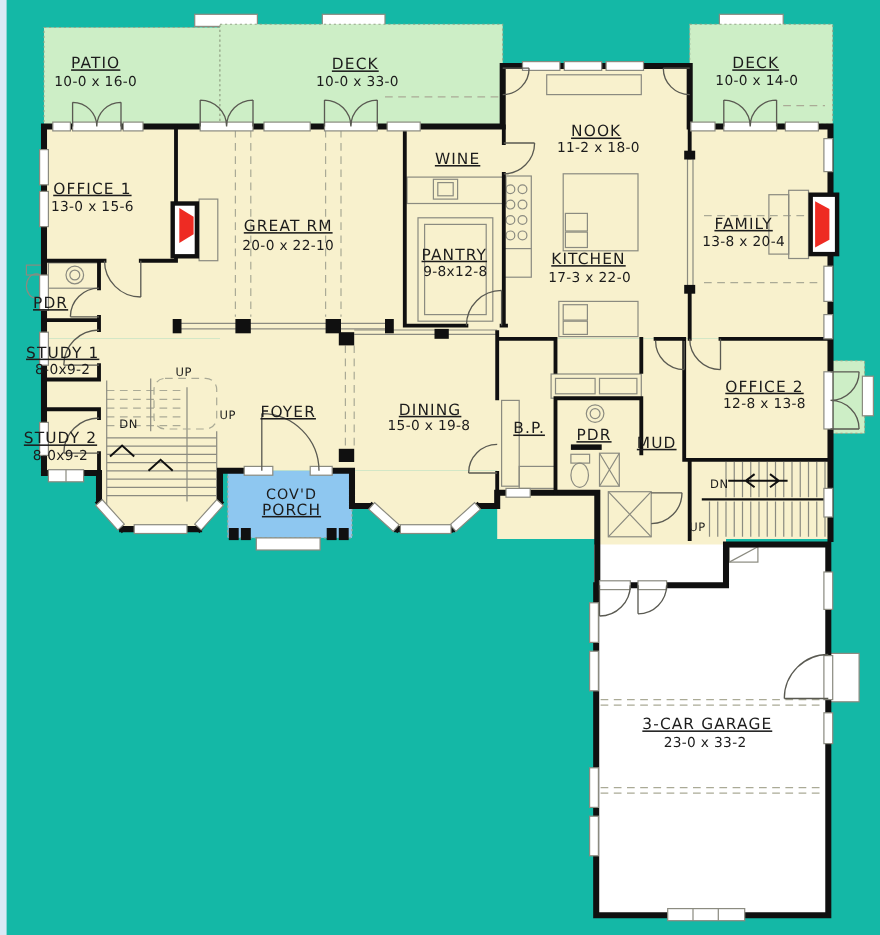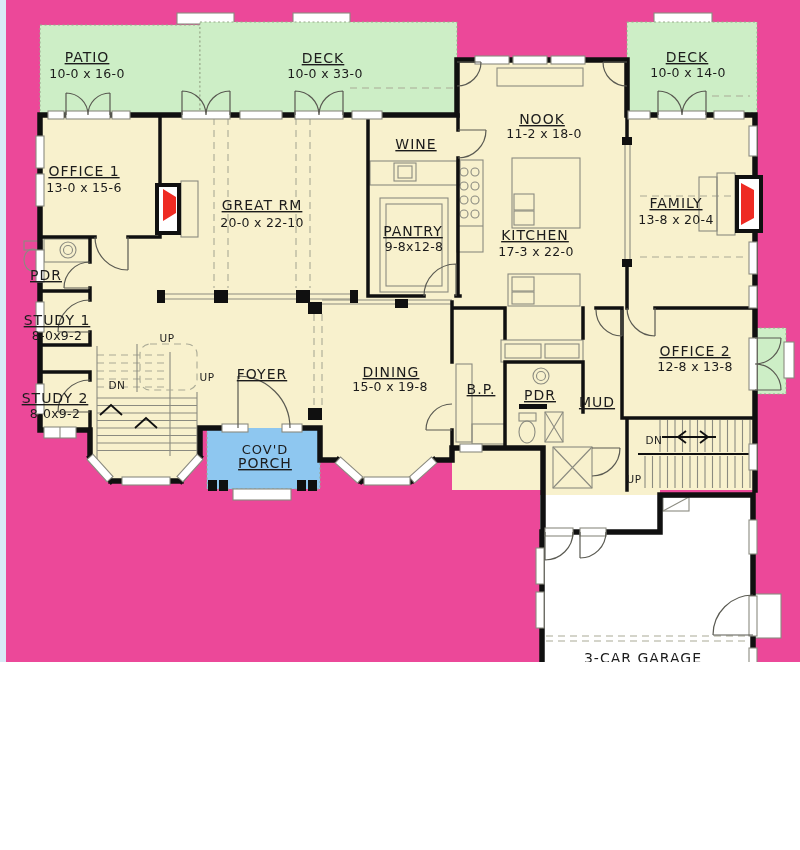--- a/index.html
+++ b/index.html
@@ -1,16 +1,16 @@
 <!DOCTYPE html>
 <html><head>
 <meta charset="utf-8">
 <style>
   html,body{margin:0;padding:0;background:#fff;}
-  .page{position:relative;width:800px;height:662px;background:#ec4899;overflow:hidden;
+  .page{position:relative;width:800px;height:850px;background:#14b8a6;overflow:hidden;
         font-family:"DejaVu Sans",sans-serif;}
   .edge-strip{position:absolute;left:0;top:0;width:6px;height:850px;background:#d9eaf6;}
   svg{position:absolute;left:0;top:0;}
 
   text{font-family:"DejaVu Sans",sans-serif;fill:#1c1c1c;}
   .rn{font-size:14px;letter-spacing:1px;text-anchor:middle;text-decoration:underline;}
   .rn2{font-size:13px;letter-spacing:1px;text-anchor:middle;}
   .rd{font-size:12.5px;letter-spacing:.3px;text-anchor:middle;}
   .sm{font-size:10.5px;letter-spacing:.5px;text-anchor:middle;}
 

